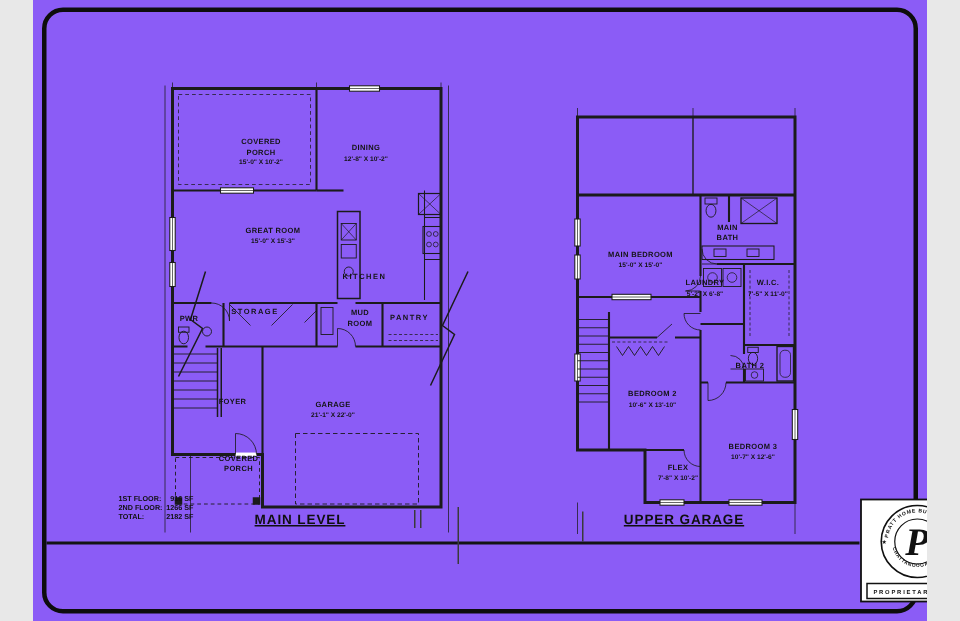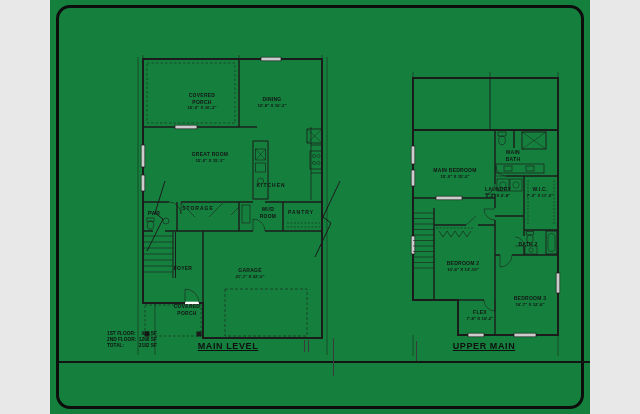--- a/index.html
+++ b/index.html
@@ -1,16 +1,16 @@
 <!DOCTYPE html>
 <html><head>
 <meta charset="utf-8">
 <style>
   html,body{margin:0;padding:0;background:#e8e8e8;}
-  .sheet{position:relative;width:540px;height:414px;background:#15803d;font-family:"Liberation Sans",sans-serif;overflow:hidden;margin:0 auto;}
+  .sheet{position:relative;width:596px;height:414px;background:#8b5cf6;font-family:"Liberation Sans",sans-serif;overflow:hidden;margin:0 auto;}
   .frame{position:absolute;left:6px;top:5px;right:6px;bottom:5px;border:3px solid #0d0d0d;border-radius:14px;}
   svg.plan{position:absolute;overflow:visible;}
   .lbl{position:absolute;color:#141414;text-align:center;font-weight:bold;line-height:1.3;}
   .lbl .nm{display:block;font-size:5px;letter-spacing:.25px;}
   .lbl .nm.sp{letter-spacing:1px;}
   .lbl .dm{display:block;font-size:4.4px;letter-spacing:0;}
   .lvl{position:absolute;transform:translateX(-50%);font-size:9px;font-weight:bold;letter-spacing:.6px;color:#0f0f0f;text-decoration:underline;white-space:nowrap;}
   .title{position:absolute;transform:translateX(-50%);font-size:29px;letter-spacing:1px;color:#181818;white-space:nowrap;}
   .sep{position:absolute;background:#141414;}
   .vmark{position:absolute;width:1px;background:#3a3a3a;}
@@ -254,21 +254,21 @@
     <span class="dm">10'-6" X 13'-10"</span>
   </div>
   <div class="lbl" style="left:456px;top:295px;width:48px">
     <span class="nm">BEDROOM 3</span>
     <span class="dm">10'-7" X 12'-6"</span>
   </div>
   <div class="lbl" style="left:412px;top:309px;width:36px">
     <span class="nm">FLEX</span>
     <span class="dm">7'-8" X 10'-2"</span>
   </div>
-  <div class="lvl" style="left:434px;top:341px">UPPER MAIN</div>
+  <div class="lvl" style="left:434px;top:341px">UPPER GARAGE</div>
 
   <div class="area" style="left:57px;top:331px">
     <div class="arow">
       <span>1ST FLOOR:</span>
       <span>916 SF</span>
     </div>
     <div class="arow">
       <span>2ND FLOOR:</span>
       <span>1266 SF</span>
     </div>

